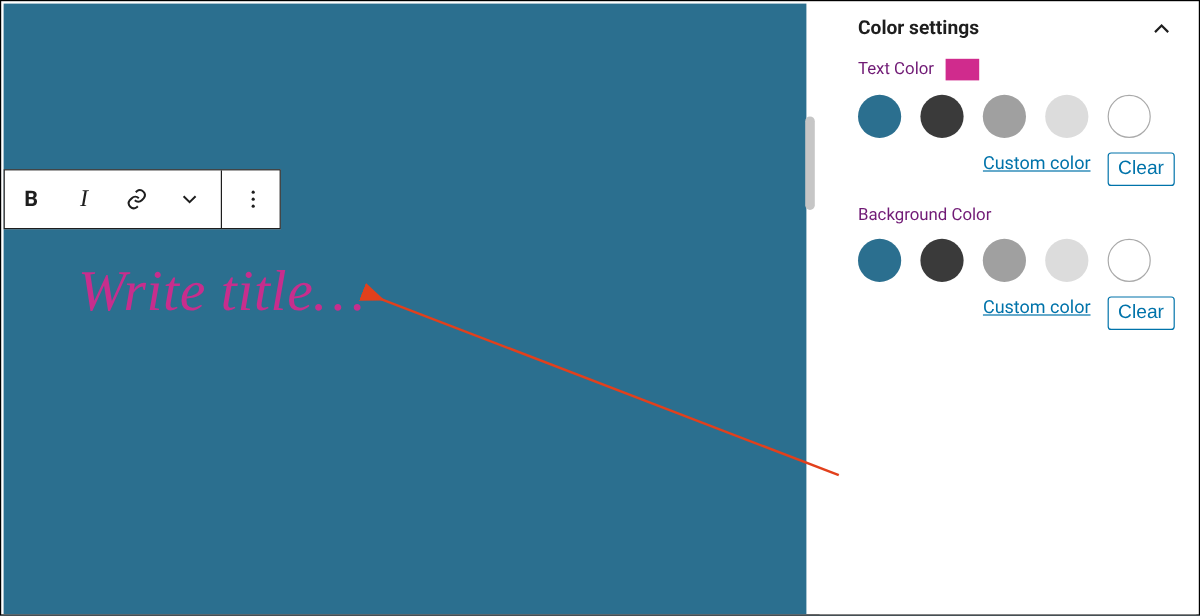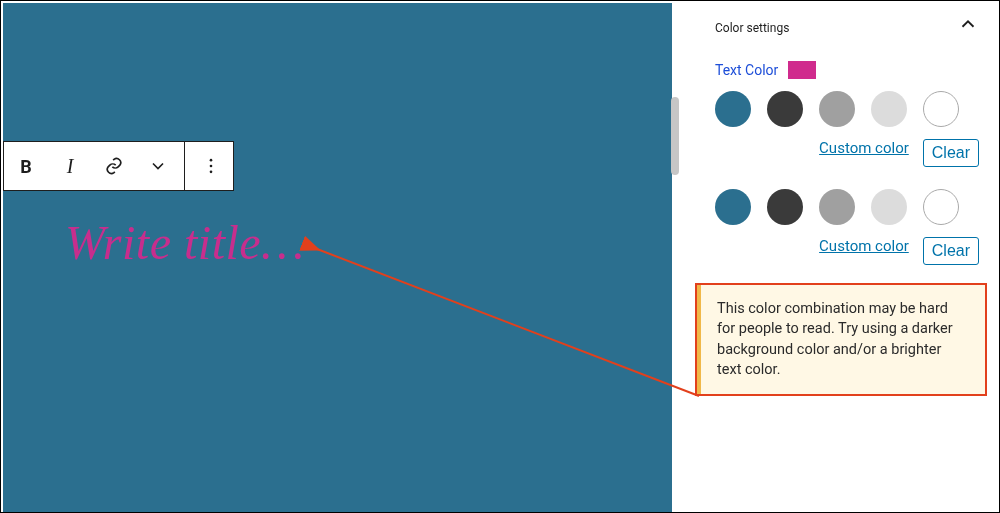--- a/index.html
+++ b/index.html
@@ -57,32 +57,32 @@
     overflow: hidden;
   }
   .scroll-indicator {
     position: absolute;
     left: 670px; top: 96px;
     width: 8px; height: 78px;
     background: #c6c6c6;
     border-radius: 4px;
   }
   .panel-header {
-    display: flex; align-items: flex-end; justify-content: space-between;
+    display: flex; align-items: flex-start; justify-content: space-between;
     padding: 10px 18px 10px 32px;
-    font-weight: 400;
-    font-size: 12px;
+    font-weight: 700;
+    font-size: 16px;
     color: #1e1e1e;
   }
   .chevron { width: 22px; height: 22px; display:flex; align-items:center; justify-content:center;}
   .section-label {
     padding: 4px 18px 2px 32px;
     font-size: 14px;
-    color: #1d4ed8;
-    display: flex; align-items: center; gap: 10px; margin-top: 12px;
+    color: #701a75;
+    display: flex; align-items: center; gap: 10px;
   }
   .swatch-indicator {
     width: 28px; height: 18px;
     display: inline-block;
   }
   .swatch-row {
     display: flex; gap: 16px;
     padding: 10px 18px 6px 32px;
   }
   .swatch {
@@ -182,35 +182,35 @@
     <div class="swatch" style="background:#3a3a3a;"></div>
     <div class="swatch" style="background:#a0a0a0;"></div>
     <div class="swatch" style="background:#dcdcdc;"></div>
     <div class="swatch outline" style="background:#ffffff;border:1.5px solid #aaa;"></div>
   </div>
   <div class="action-row">
     <span class="custom-link">Custom color</span>
     <button class="clear-btn">Clear</button>
   </div>
 
+  <div class="section-label">
+    <span>Background Color</span>
+  </div>
   <div class="swatch-row">
     <div class="swatch" style="background:#2b6f8f;"></div>
     <div class="swatch" style="background:#3a3a3a;"></div>
     <div class="swatch" style="background:#a0a0a0;"></div>
     <div class="swatch" style="background:#dcdcdc;"></div>
     <div class="swatch outline" style="background:#ffffff;border:1.5px solid #aaa;"></div>
   </div>
   <div class="action-row">
     <span class="custom-link">Custom color</span>
     <button class="clear-btn">Clear</button>
   </div>
 
-  <div class="notice-wrap">
-    <div class="notice">This color combination may be hard for people to read. Try using a darker background color and/or a brighter text color.</div>
-  </div>
 </div>
 
 <svg class="arrow-svg">
   <defs>
     <marker id="arrowhead" markerWidth="10" markerHeight="8" refX="2" refY="4" orient="auto">
       <polygon points="10 0, 0 4, 10 8" fill="#e2401c"></polygon>
     </marker>
   </defs>
   <line x1="698" y1="395" x2="316" y2="248" stroke="#e2401c" stroke-width="2" marker-end="url(#arrowhead)"></line>
 </svg>

